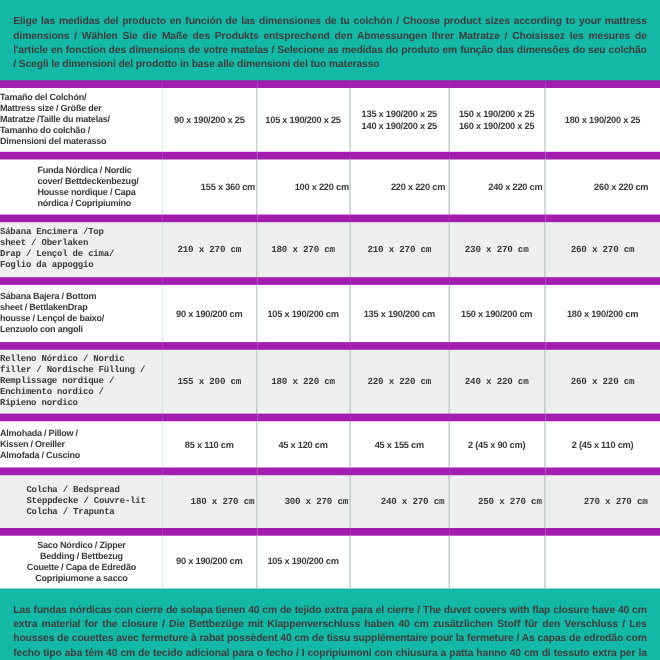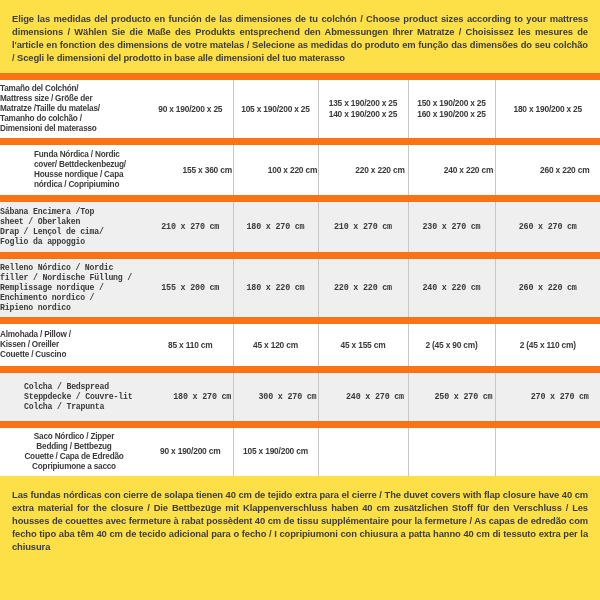--- a/index.html
+++ b/index.html
@@ -6,41 +6,41 @@
   html,body { margin:0; padding:0; background:#ffffff; }
   body {
     font-family: "Liberation Sans", sans-serif;
     font-weight: bold;
     color: #3a3a3a;
   }
   .page {
     width: 600px;
     height: 600px;
     overflow: hidden;
-    background: #fde047;
+    background: #14b8a6;
   }
   .note {
     margin: 0;
     padding: 12px 12px 9px 12px;
     font-size: 9.4px;
     line-height: 13px;
     letter-spacing: -0.1px;
     text-align: justify;
     color: #3d3d3d;
   }
   .note.bottom { padding: 12px 12px 0 12px; }
   table.size {
     border-collapse: collapse;
     width: 600px;
     table-layout: fixed;
   }
   table.size td {
     padding: 0;
     vertical-align: middle;
-    border-top: 7px solid #f97316;
+    border-top: 7px solid #a21caf;
     background: #ffffff;
   }
   tr.shade td { background: #efefef; font-family: Liberation Mono, monospace; }
   td.lbl {
     padding-left: 20px;
     padding-right: 2px;
     font-size: 8.2px;
     line-height: 10px;
     letter-spacing: -0.2px;
     white-space: pre-line;
@@ -112,38 +112,49 @@
 sheet / Oberlaken
 Drap / Lençol de cima/
 Foglio da appoggio</td>
       <td class="val">210 x 270 cm</td>
       <td class="val vl">180 x 270 cm</td>
       <td class="val vl">210 x 270 cm</td>
       <td class="val vl">230 x 270 cm</td>
       <td class="val vl">260 x 270 cm</td>
     </tr>
 
+    <tr class="h4">
+      <td class="lbl">Sábana Bajera / Bottom
+sheet / BettlakenDrap
+housse / Lençol de baixo/
+Lenzuolo con angoli</td>
+      <td class="val">90 x 190/200 cm</td>
+      <td class="val vl">105 x 190/200 cm</td>
+      <td class="val vl">135 x 190/200 cm</td>
+      <td class="val vl">150 x 190/200 cm</td>
+      <td class="val vl">180 x 190/200 cm</td>
+    </tr>
 
     <tr class="h5 shade">
       <td class="lbl">Relleno Nórdico / Nordic
 filler / Nordische Füllung /
 Remplissage nordique /
 Enchimento nordico /
 Ripieno nordico</td>
       <td class="val">155 x 200 cm</td>
       <td class="val vl">180 x 220 cm</td>
       <td class="val vl">220 x 220 cm</td>
       <td class="val vl">240 x 220 cm</td>
       <td class="val vl">260 x 220 cm</td>
     </tr>
 
     <tr class="h6">
       <td class="lbl">Almohada  / Pillow /
 Kissen / Oreiller
-Couette / Cuscino</td>
+Almofada / Cuscino</td>
       <td class="val">85 x 110 cm</td>
       <td class="val vl">45 x 120 cm</td>
       <td class="val vl">45 x 155 cm</td>
       <td class="val vl">2 (45 x 90 cm)</td>
       <td class="val vl">2 (45 x 110 cm)</td>
     </tr>
 
     <tr class="h7 shade">
       <td class="lbl">Colcha / Bedspread
 Steppdecke / Couvre-lit

